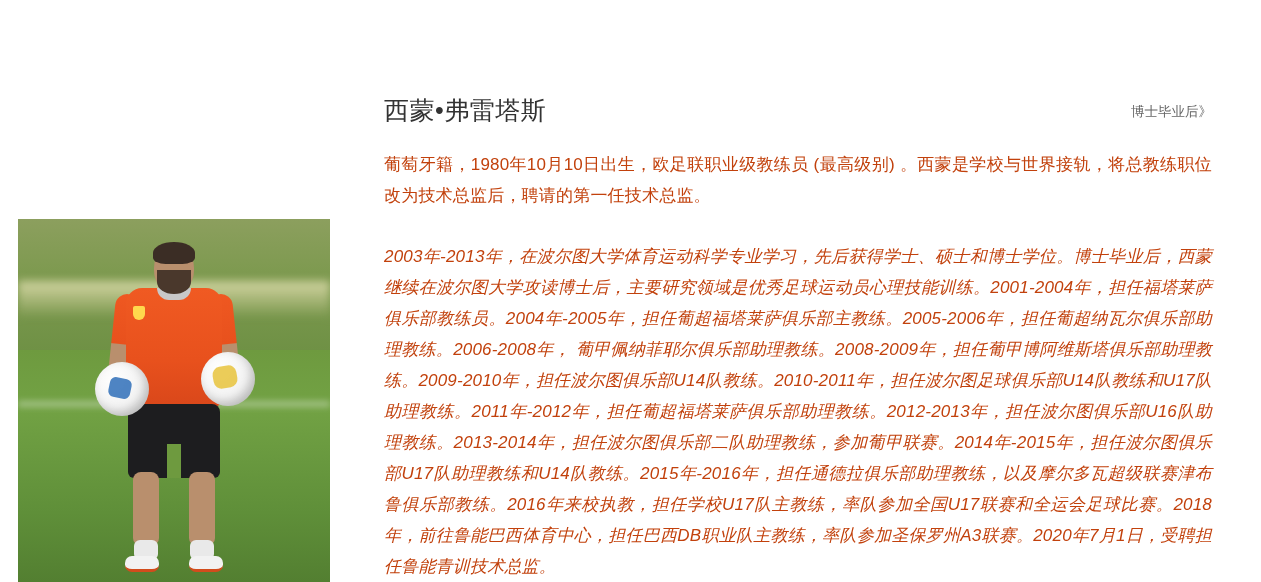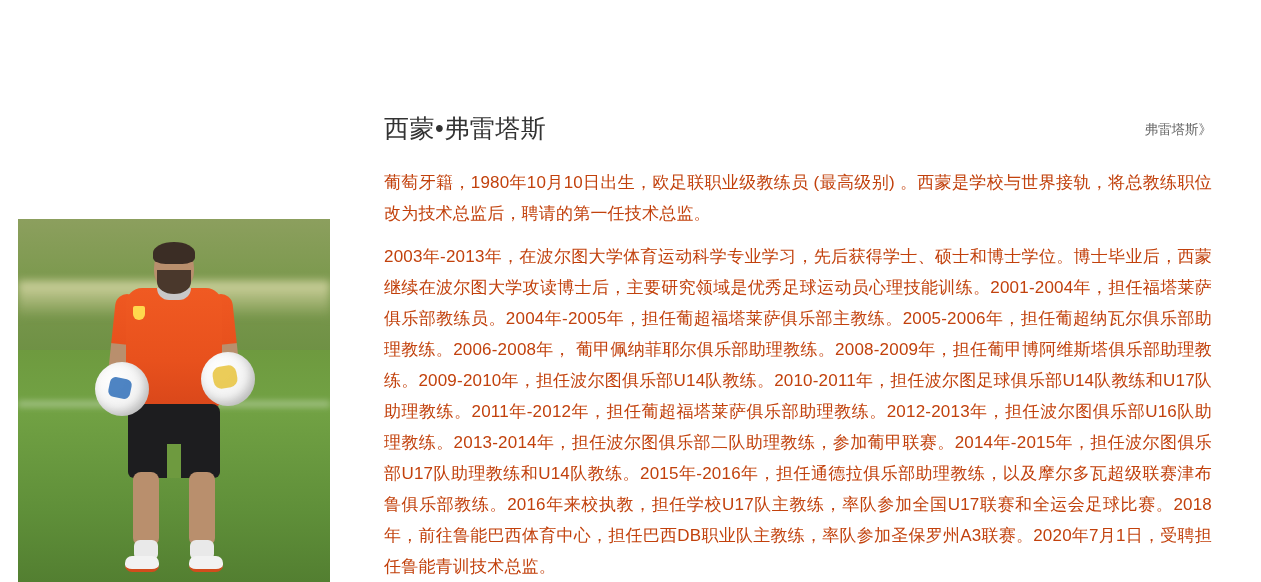--- a/index.html
+++ b/index.html
@@ -260,21 +260,21 @@
   }
   .para {
     font-size: 17px;
     line-height: 31px;
     color: #c2410c;
     margin: 0;
     text-align: justify;
     letter-spacing: 0.2px;
   }
   .para.first { margin-top: 22px; }
-  .para.second { margin-top: 12px; }
+  .para.second { margin-top: 30px; font-style: italic; }
 </style>
 </head>
 <body>
 
 <div class="page">
   <div class="profile">
 
     <div class="photo-wrap">
       <div class="photo">
         <div class="sky"></div>
@@ -298,20 +298,20 @@
           <div class="shoe-r"></div>
           <div class="ball-l"></div>
           <div class="ball-r"></div>
         </div>
       </div>
     </div>
 
     <div class="content">
       <div class="headline-row">
         <h1 class="name">西蒙•弗雷塔斯</h1>
-        <a class="more-link" href="#">弗雷塔斯》</a>
+        <a class="more-link" href="#">博士毕业后》</a>
       </div>
       <p class="para first">葡萄牙籍，1980年10月10日出生，欧足联职业级教练员 (最高级别) 。西蒙是学校与世界接轨，将总教练职位改为技术总监后，聘请的第一任技术总监。</p>
       <p class="para second">2003年-2013年，在波尔图大学体育运动科学专业学习，先后获得学士、硕士和博士学位。博士毕业后，西蒙继续在波尔图大学攻读博士后，主要研究领域是优秀足球运动员心理技能训练。2001-2004年，担任福塔莱萨俱乐部教练员。2004年-2005年，担任葡超福塔莱萨俱乐部主教练。2005-2006年，担任葡超纳瓦尔俱乐部助理教练。2006-2008年， 葡甲佩纳菲耶尔俱乐部助理教练。2008-2009年，担任葡甲博阿维斯塔俱乐部助理教练。2009-2010年，担任波尔图俱乐部U14队教练。2010-2011年，担任波尔图足球俱乐部U14队教练和U17队助理教练。2011年-2012年，担任葡超福塔莱萨俱乐部助理教练。2012-2013年，担任波尔图俱乐部U16队助理教练。2013-2014年，担任波尔图俱乐部二队助理教练，参加葡甲联赛。2014年-2015年，担任波尔图俱乐部U17队助理教练和U14队教练。2015年-2016年，担任通德拉俱乐部助理教练，以及摩尔多瓦超级联赛津布鲁俱乐部教练。2016年来校执教，担任学校U17队主教练，率队参加全国U17联赛和全运会足球比赛。2018年，前往鲁能巴西体育中心，担任巴西DB职业队主教练，率队参加圣保罗州A3联赛。2020年7月1日，受聘担任鲁能青训技术总监。</p>
     </div>
 
   </div>
 </div>
 
 </body></html>

